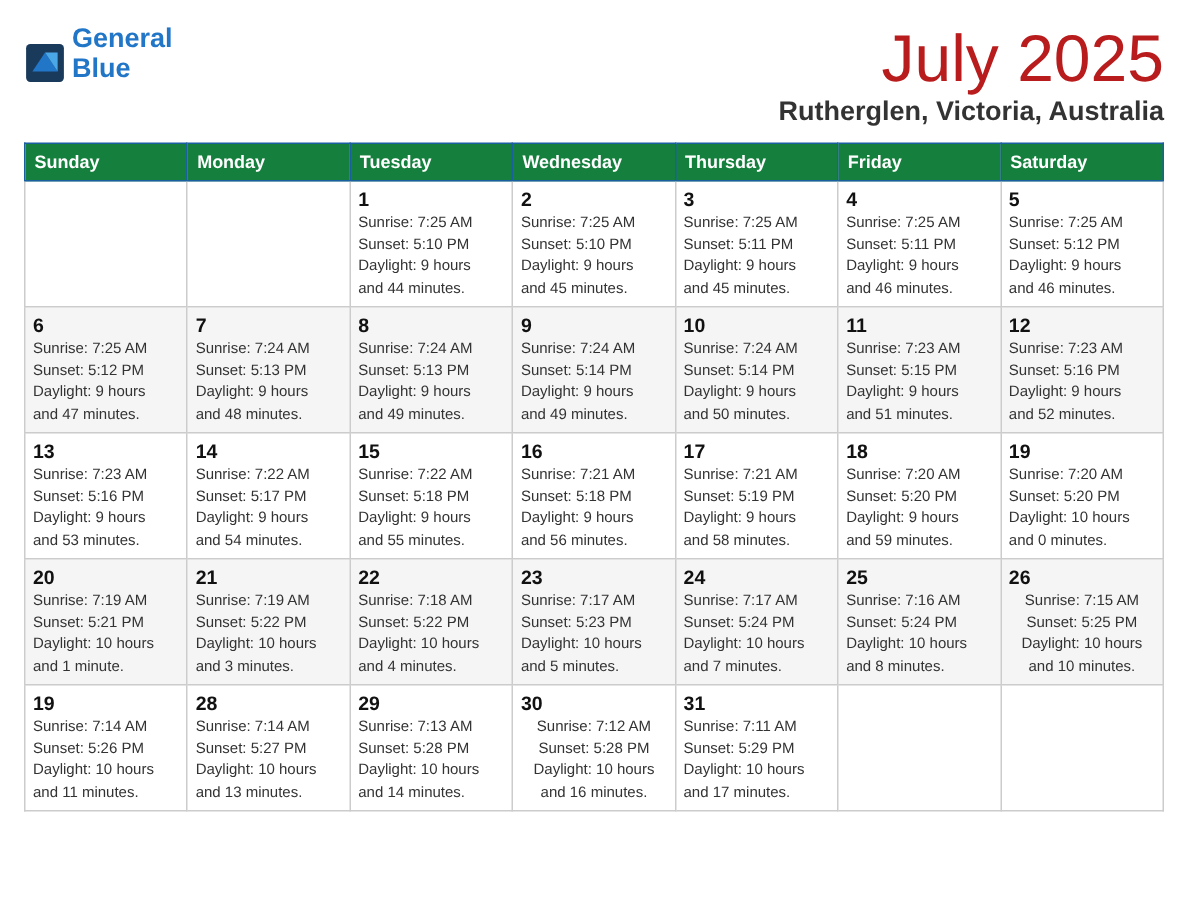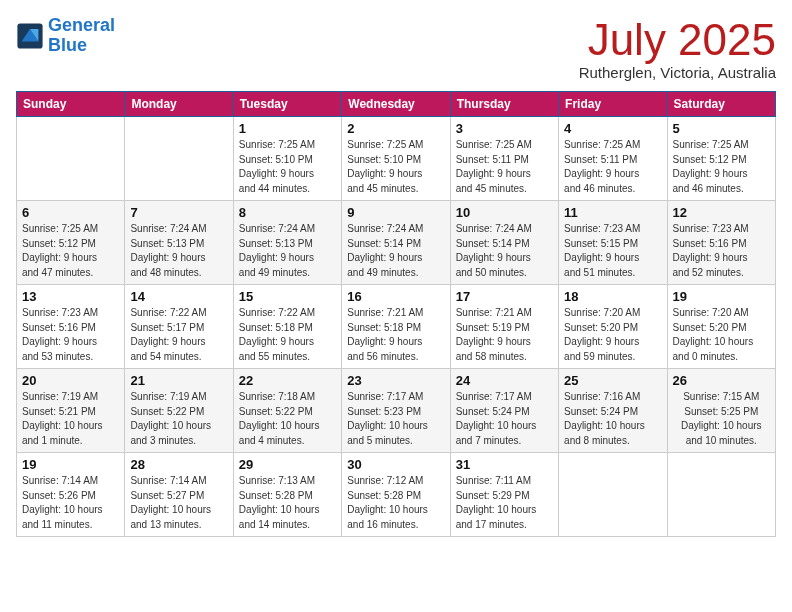--- a/index.html
+++ b/index.html
@@ -11,21 +11,21 @@
       padding: 16px;
     }
     .header {
       display: flex;
       justify-content: space-between;
       align-items: flex-start;
       margin-bottom: 10px;
     }
     .logo {
       display: flex;
-      align-items: center;
+      align-items: flex-end;
       gap: 4px;
     }
     .logo-text {
       font-size: 18px;
       font-weight: bold;
       color: #1a3a5c;
       line-height: 1.1;
     }
     .logo-text span {
       color: #2176c7;
@@ -37,30 +37,31 @@
     .title-block {
       text-align: right;
     }
     .month-title {
       font-size: 44px;
       font-weight: normal;
       color: #b91c1c;
       line-height: 1.1;
     }
     .subtitle {
-      font-size: 15px;
+      font-size: 18px;
       color: #333;
+      font-weight: bold;
     }
     .calendar {
       width: 100%;
       border-collapse: collapse;
       border: 1px solid #bbb;
     }
     .calendar th {
-      background: #be185d;
+      background: #15803d;
       color: #fff;
       font-size: 12px;
       font-weight: bold;
       padding: 5px 6px;
       text-align: left;
       border: 1px solid #1a5fa0;
     }
     .calendar td {
       vertical-align: top;
       border: 1px solid #ccc;
@@ -332,21 +333,21 @@
         </td>
         <td>
           <div class="day-number">29</div>
           <div class="day-info" style="white-space: pre-line;">Sunrise: 7:13 AM
 Sunset: 5:28 PM
 Daylight: 10 hours
 and 14 minutes.</div>
         </td>
         <td>
           <div class="day-number">30</div>
-          <div class="day-info" style="white-space: pre-line;">Sunrise: 7:12 AM
+          <div class="day-info" style="white-space: pre-line; text-align: center;">Sunrise: 7:12 AM
 Sunset: 5:28 PM
 Daylight: 10 hours
 and 16 minutes.</div>
         </td>
         <td>
           <div class="day-number">31</div>
           <div class="day-info" style="white-space: pre-line;">Sunrise: 7:11 AM
 Sunset: 5:29 PM
 Daylight: 10 hours
 and 17 minutes.</div>

